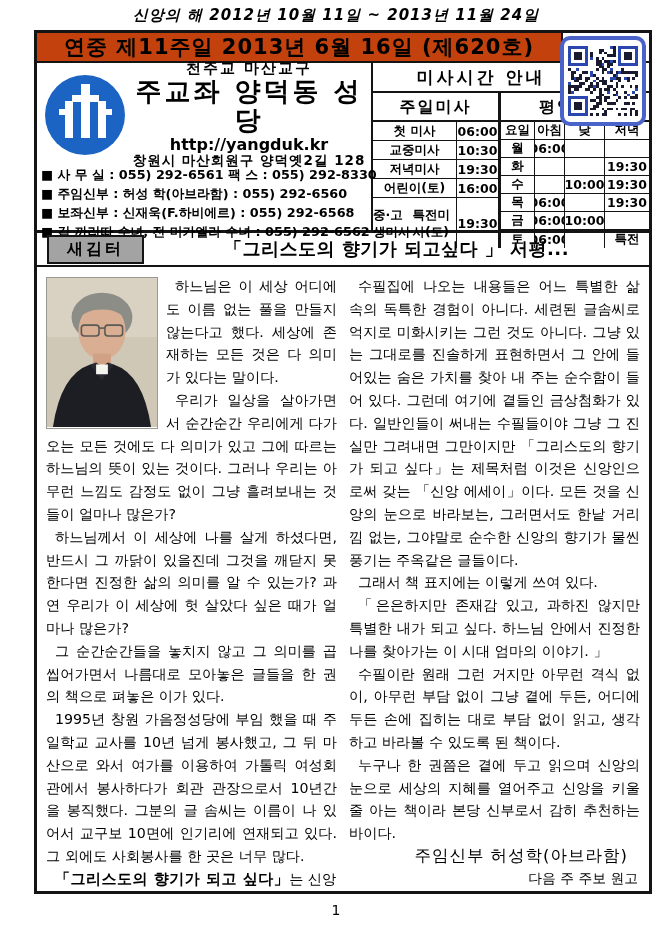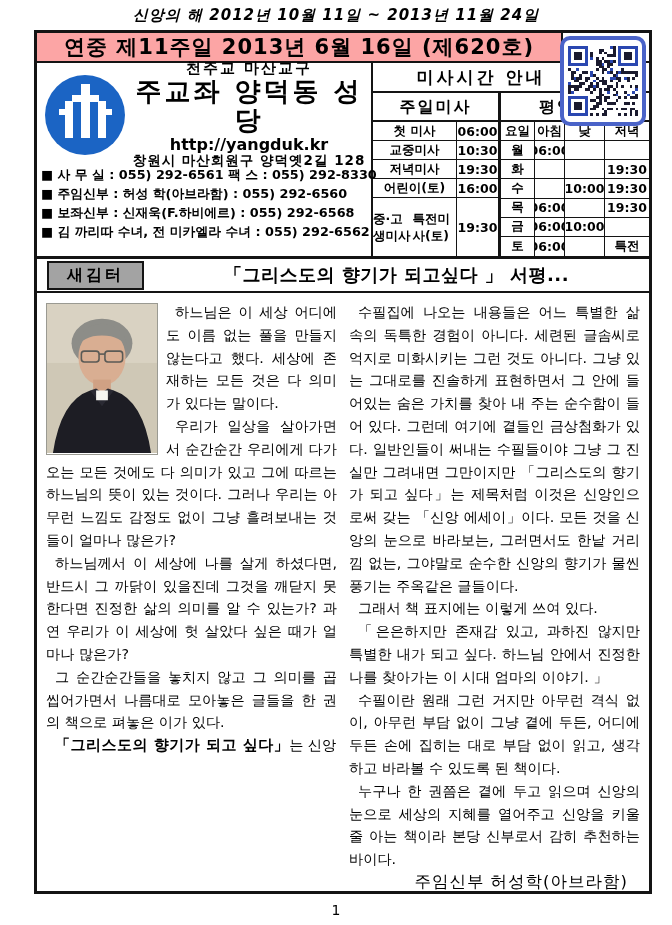--- a/index.html
+++ b/index.html
@@ -13,27 +13,27 @@
     position:absolute; top:6px; left:0; width:100%;
     text-align:center; font-weight:bold; font-size:15px; letter-spacing:1px;font-style:italic;
   }
   .main-box {
     position:absolute; left:34px; top:30px; width:618px; height:864px;
     border:3px solid #141414; display:flex; flex-direction:column; background:#fff;
   }
   
   .banner-row { flex:none; height:30px; display:flex; border-bottom:2px solid #141414; }
   .banner {
-    flex:1; background:#fca5a5; border-right:2px solid #141414;
+    flex:1; background:#c2410c; border-right:2px solid #141414;
     display:flex; align-items:center; justify-content:center;
     font-size:21px; font-weight:bold; letter-spacing:1px;
   }
   .banner-spacer { width:86px; background:#fff; }
   
-  .info-row { flex:none; height:196px; display:flex; border-bottom:3px solid #141414; }
+  .info-row { flex:none; height:170px; display:flex; border-bottom:3px solid #141414; }
   .church-cell { width:336px; border-right:2px solid #141414; padding:3px 2px 0 4px; }
   .logo-line { display:flex; align-items:center; height:97px; }
   .logo-icon { flex:none; width:88px; height:88px; }
   .church-text { flex:1; text-align:center; line-height:1.12; }
   .diocese { font-size:15px; font-weight:bold; letter-spacing:2px; }
   .church-name { font-size:26px; font-weight:bold; letter-spacing:3px; }
   .church-url { font-size:16px; font-weight:bold; }
   .church-address { font-size:13.5px; font-weight:bold; letter-spacing:1px; }
   .contacts { margin-top:2px; }
   .contact-line { font-size:12.8px; font-weight:bold; line-height:19px; white-space:nowrap; }
@@ -410,20 +410,21 @@
             <rect x="47" y="77" width="18" height="13" fill="#d0a184"></rect>
             <path d="M6 152 Q14 98 44 88 L56 92 L68 88 Q98 98 106 152 Z" fill="#1d1d24"></path>
             <path d="M44 88 L56 104 L68 88 L62 86 L56 90 L50 86 Z" fill="#2a2a33"></path>
             <rect x="50" y="88" width="12" height="10" fill="#f5f5f0"></rect>
           </svg>
         </div>
         <p>하느님은 이 세상 어디에도 이름 없는 풀을 만들지 않는다고 했다. 세상에 존재하는 모든 것은 다 의미가 있다는 말이다.</p>
         <p>우리가 일상을 살아가면서 순간순간 우리에게 다가오는 모든 것에도 다 의미가 있고 그에 따르는 하느님의 뜻이 있는 것이다. 그러나 우리는 아무런 느낌도 감정도 없이 그냥 흘려보내는 것들이 얼마나 많은가?</p>
         <p>하느님께서 이 세상에 나를 살게 하셨다면, 반드시 그 까닭이 있을진데 그것을 깨닫지 못한다면 진정한 삶의 의미를 알 수 있는가? 과연 우리가 이 세상에 헛 살았다 싶은 때가 얼마나 많은가?</p>
         <p>그 순간순간들을 놓치지 않고 그 의미를 곱씹어가면서 나름대로 모아놓은 글들을 한 권의 책으로 펴놓은 이가 있다.</p>
+        <p>1995년 창원 가음정성당에 부임 했을 때 주일학교 교사를 10년 넘게 봉사했고, 그 뒤 마산으로 와서 여가를 이용하여 가톨릭 여성회관에서 봉사하다가 회관 관장으로서 10년간을 봉직했다. 그분의 글 솜씨는 이름이 나 있어서 교구보 10면에 인기리에 연재되고 있다. 그 외에도 사회봉사를 한 곳은 너무 많다.</p>
         <p><span class="quote-strong">「그리스도의 향기가 되고 싶다」</span><span>는 신앙</span></p>
       </div>
 
       <div class="col">
         <p>수필집에 나오는 내용들은 어느 특별한 삶 속의 독특한 경험이 아니다. 세련된 글솜씨로 억지로 미화시키는 그런 것도 아니다. 그냥 있는 그대로를 진솔하게 표현하면서 그 안에 들어있는 숨은 가치를 찾아 내 주는 순수함이 들어 있다. 그런데 여기에 곁들인 금상첨화가 있다. 일반인들이 써내는 수필들이야 그냥 그 진실만 그려내면 그만이지만 「그리스도의 향기가 되고 싶다」는 제목처럼 이것은 신앙인으로써 갖는 「신앙 에세이」이다. 모든 것을 신앙의 눈으로 바라보는, 그러면서도 한낱 거리낌 없는, 그야말로 순수한 신앙의 향기가 물씬 풍기는 주옥같은 글들이다.</p>
         <p>그래서 책 표지에는 이렇게 쓰여 있다.</p>
         <p>「은은하지만 존재감 있고, 과하진 않지만 특별한 내가 되고 싶다. 하느님 안에서 진정한 나를 찾아가는 이 시대 엄마의 이야기. 」</p>
         <p>수필이란 원래 그런 거지만 아무런 격식 없이, 아무런 부담 없이 그냥 곁에 두든, 어디에 두든 손에 집히는 대로 부담 없이 읽고, 생각하고 바라볼 수 있도록 된 책이다.</p>
         <p>누구나 한 권쯤은 곁에 두고 읽으며 신앙의 눈으로 세상의 지혜를 열어주고 신앙을 키울 줄 아는 책이라 본당 신부로서 감히 추천하는 바이다.</p>
         <p class="signature">주임신부 허성학(아브라함)</p>

